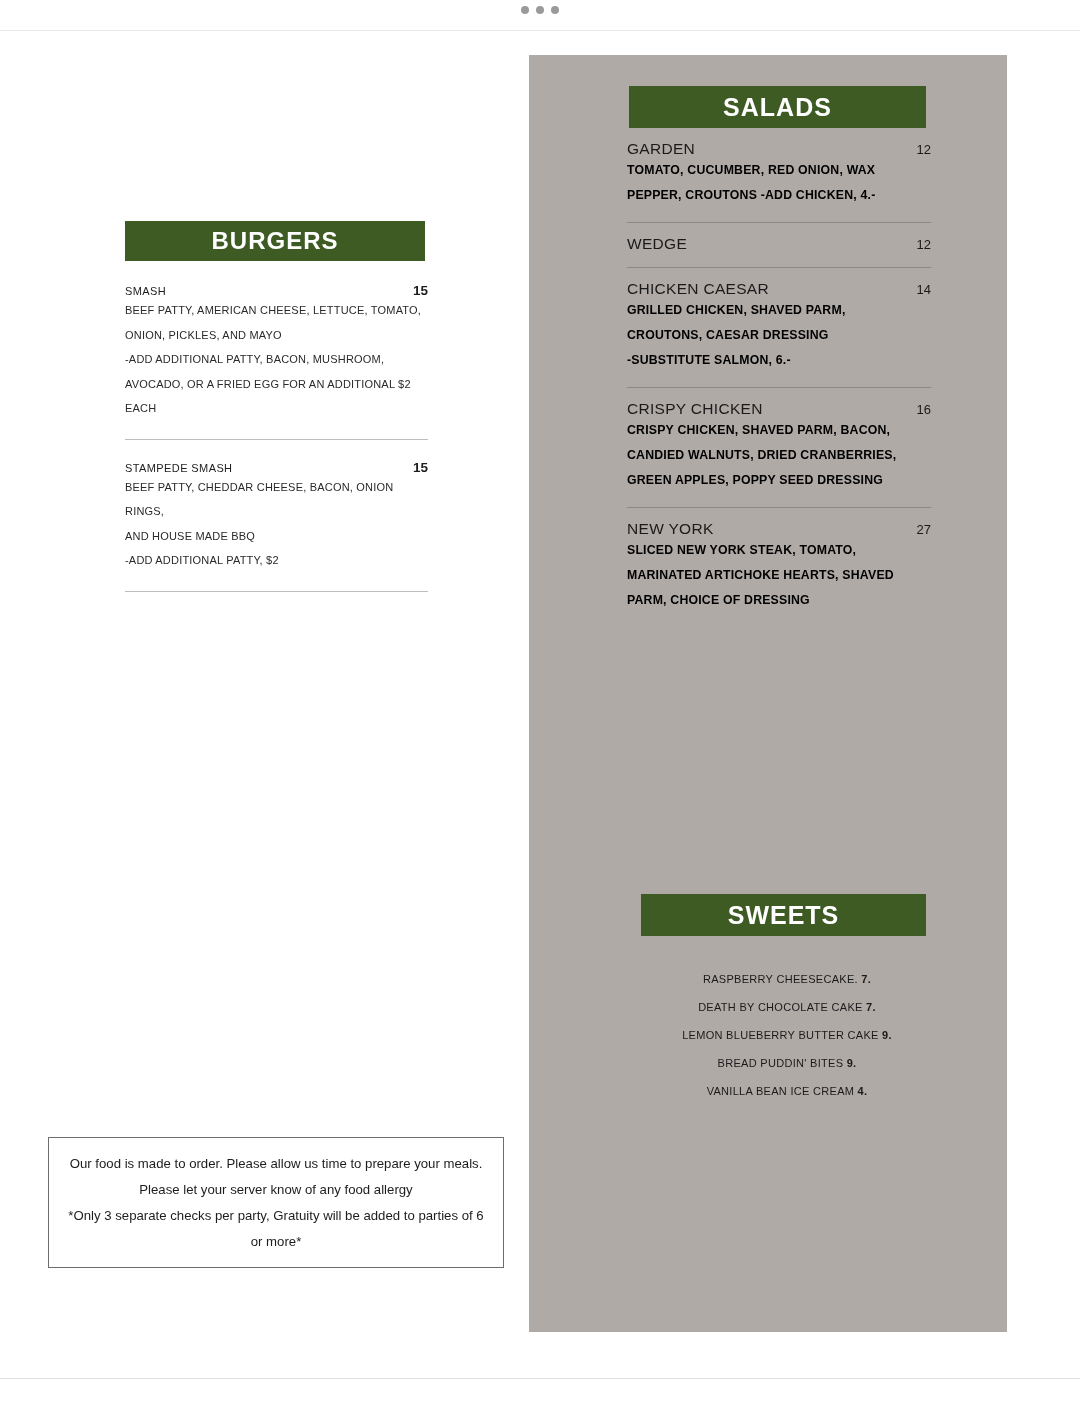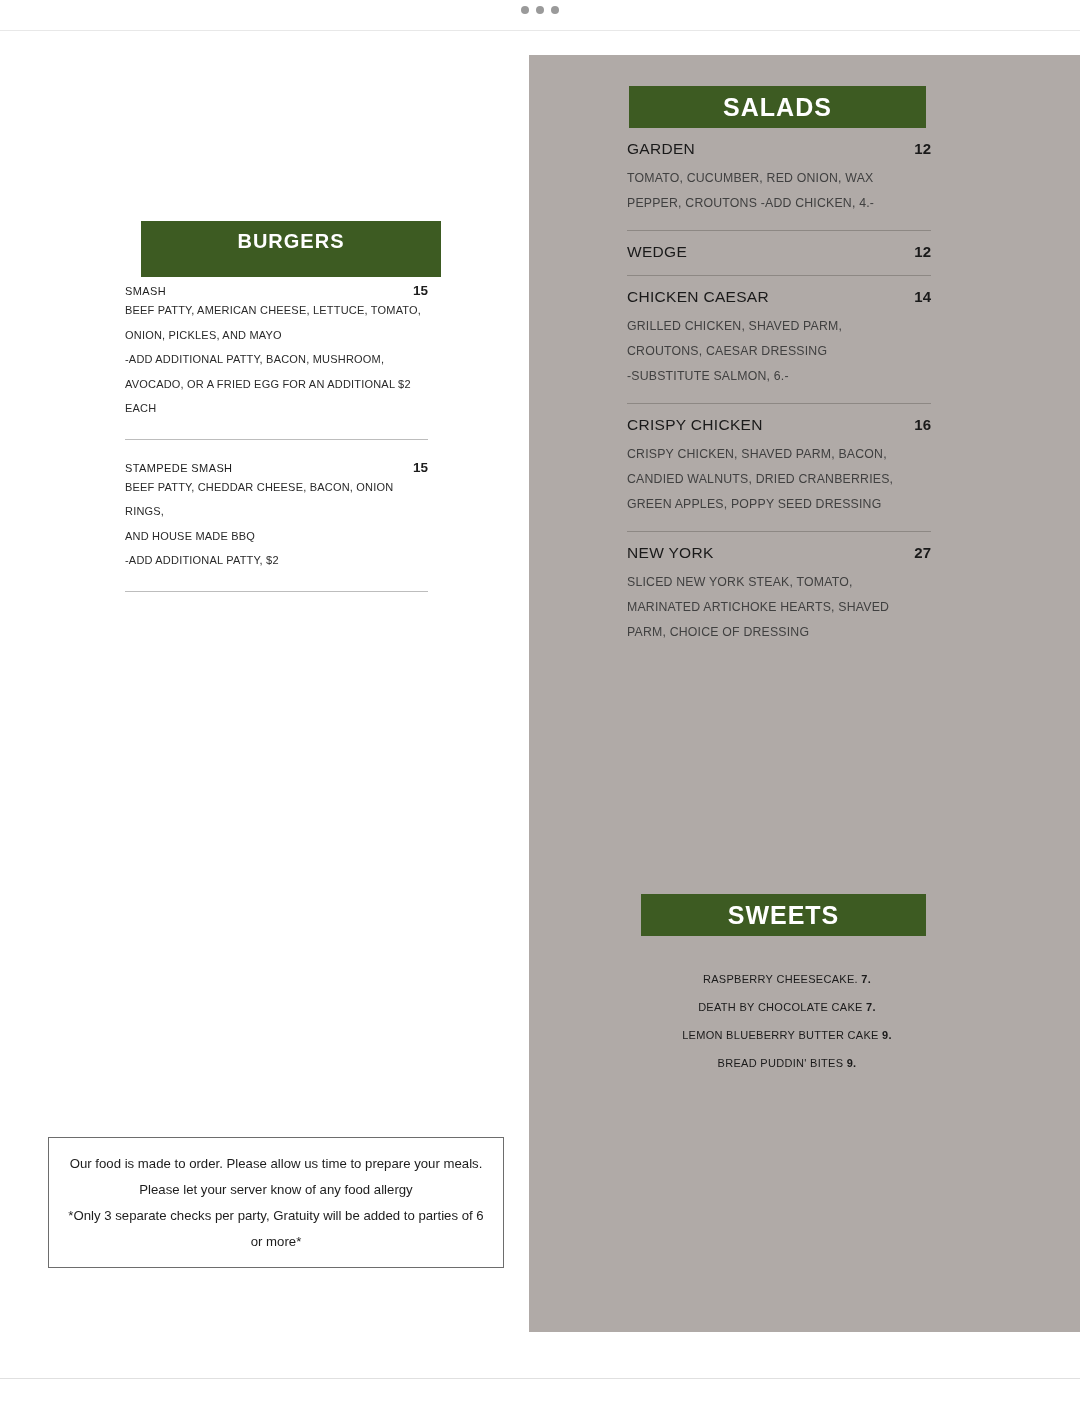--- a/index.html
+++ b/index.html
@@ -64,24 +64,23 @@
     color: #ffffff;
     text-align: center;
     font-weight: bold;
     letter-spacing: 1px;
   }
   .burgers-header {
     position: absolute;
     left: 125px;
     top: 190px;
     width: 300px;
-    height: 56px;
+    height: 40px;
     line-height: 40px;
-    font-size: 20px;
-    margin-left: 16px;
+    font-size: 24px;
   }
   .burger-list {
     position: absolute;
     left: 125px;
     top: 252px;
     width: 303px;
   }
   .item-row {
     display: flex;
     justify-content: space-between;
@@ -132,21 +131,21 @@
     text-align: center;
     line-height: 26px;
     display: block;
   }
 
   
   .right-panel {
     position: absolute;
     top: 55px;
     left: 529px;
-    width: 551px;
+    width: 478px;
     height: 1277px;
     background: #b0aaa7;
   }
   .salads-header {
     position: absolute;
     left: 100px;
     top: 31px;
     width: 297px;
     height: 42px;
     line-height: 42px;
@@ -158,30 +157,31 @@
     top: 85px;
     width: 304px;
   }
   .salad-item { margin-bottom: 4px; }
   .salad-name {
     font-size: 15.5px;
     color: #1a1a1a;
     letter-spacing: .3px;
   }
   .salad-price {
-    font-size: 15px;
-    font-weight: bold;
+    font-size: 13px;
+    font-weight: normal;
     color: #1a1a1a;
   }
   .salad-desc {
     font-size: 12.3px;
-    color: #404040;
+    color: #000000;
     letter-spacing: .2px;
     line-height: 25px;
-    margin-top: 8px;
+    margin-top: 0;
+    font-weight: bold;
   }
   .salad-desc .line { display: block; }
   .salad-sep {
     border: none;
     border-top: 1px solid #8d8884;
     margin: 14px 0 12px 0;
   }
   .sweets-header {
     position: absolute;
     left: 112px;
@@ -342,18 +342,22 @@
         <span class="sweet-price">7.</span>
       </span>
       <span class="sweet-line">
         <span>LEMON BLUEBERRY BUTTER CAKE</span>
         <span class="sweet-price">9.</span>
       </span>
       <span class="sweet-line">
         <span>BREAD PUDDIN' BITES</span>
         <span class="sweet-price">9.</span>
       </span>
+      <span class="sweet-line">
+        <span>VANILLA BEAN ICE CREAM</span>
+        <span class="sweet-price">4.</span>
+      </span>
     </div>
 
   </div>
 
   <div class="bottom-rule"></div>
 </div>
 
 </body></html>

